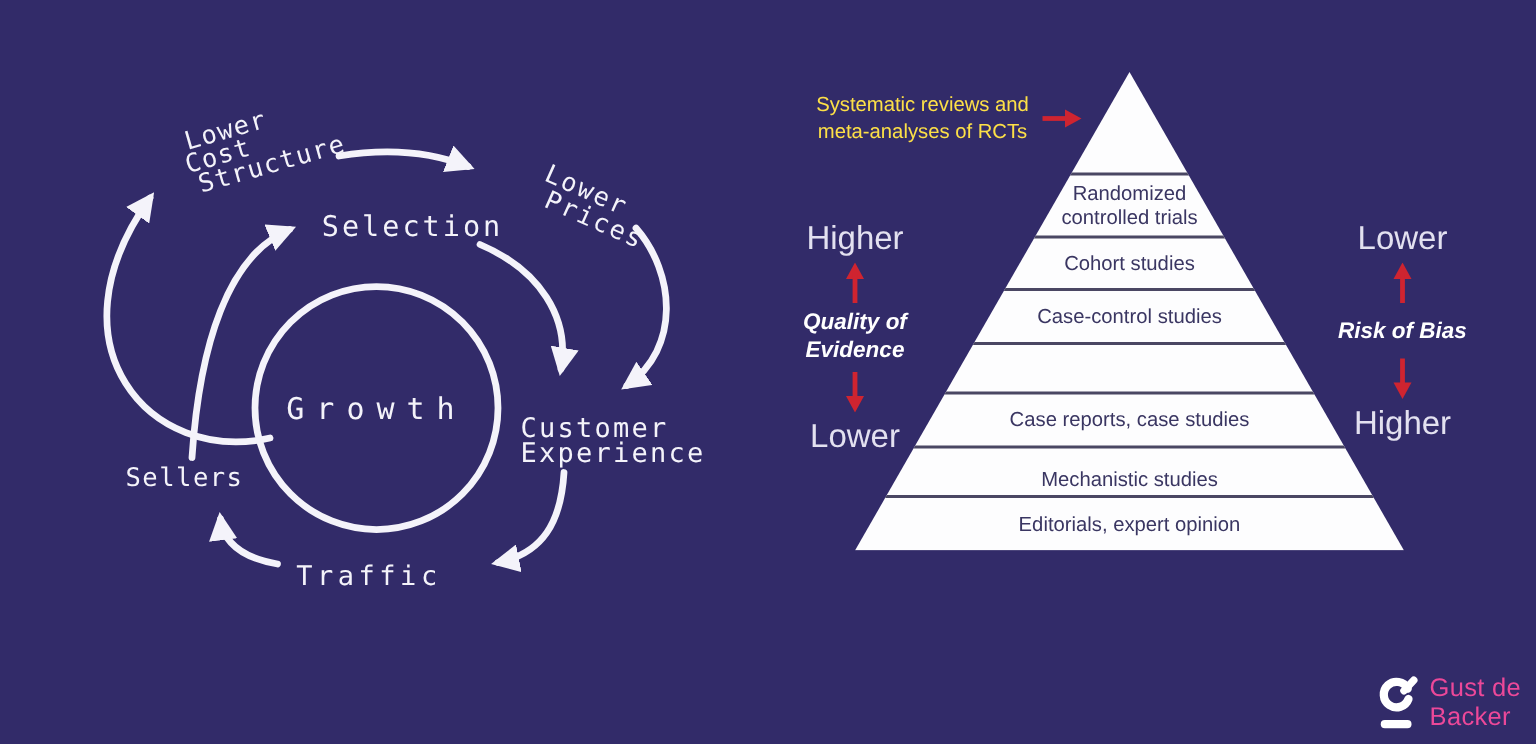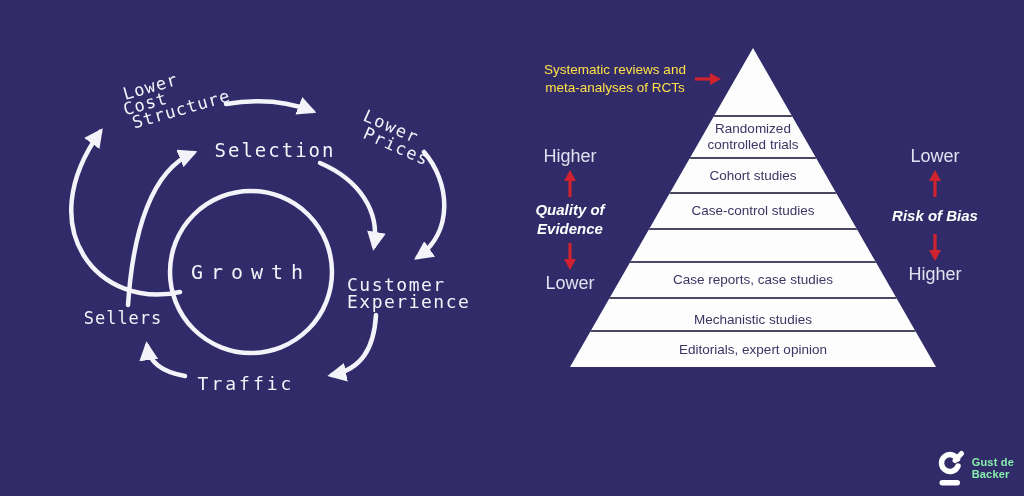--- a/index.html
+++ b/index.html
@@ -34,36 +34,36 @@
   }
 
   
   .sys-note {
     position:absolute; left:534px; top:61px; width:162px;
     color:#fde047; font-size:13.5px; line-height:1.35; text-align:center;
   }
   .axis-col {
     position:absolute; width:104px; text-align:center; color:#e3e1f0;
   }
-  .axis-col .word { font-size:18px; }
+  .axis-col .word { font-size:22px; }
   .axis-col .bold-label { font-size:15px; font-weight:bold; color:#ffffff; line-height:1.25;font-style:italic; }
   .axis-col svg { display:block; margin:3px auto; }
   .left-axis { left:518px; top:146px; }
   .right-axis { left:883px; top:146px; }
   .right-axis .bold-label { margin:9px 0 7px 0; }
   .left-axis .bold-label { margin:3px 0 1px 0; }
 
   
   .logo {
     position:absolute; right:10px; bottom:9px;
     display:flex; align-items:center;
   }
   .logo-text {
-    margin-left:7px; color:#86efac; font-weight:bold;
-    font-size:11px; line-height:1.08; letter-spacing:.2px;
+    margin-left:7px; color:#ec4899; font-weight:normal;
+    font-size:17px; line-height:1.08; letter-spacing:.2px;
   }
 </style>
 </head>
 <body>
 
 <div class="canvas">
 
   <svg class="flywheel-svg" width="440" height="340" viewBox="0 0 440 340">
     <defs>
       <marker id="ah" viewBox="0 0 10 10" refX="7.5" refY="5" markerWidth="4.2" markerHeight="4.2" orient="auto-start-reverse">

